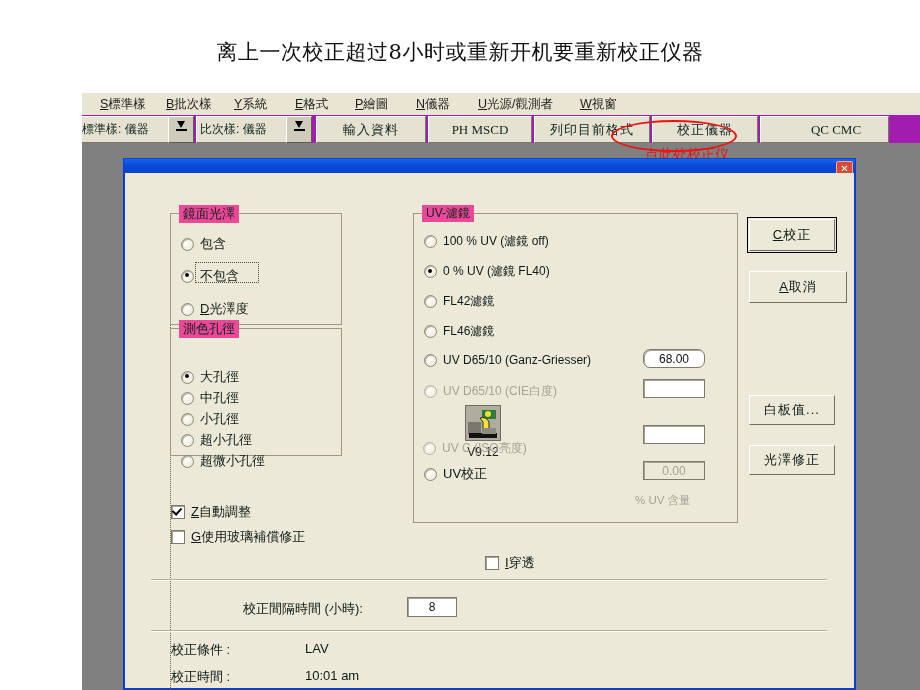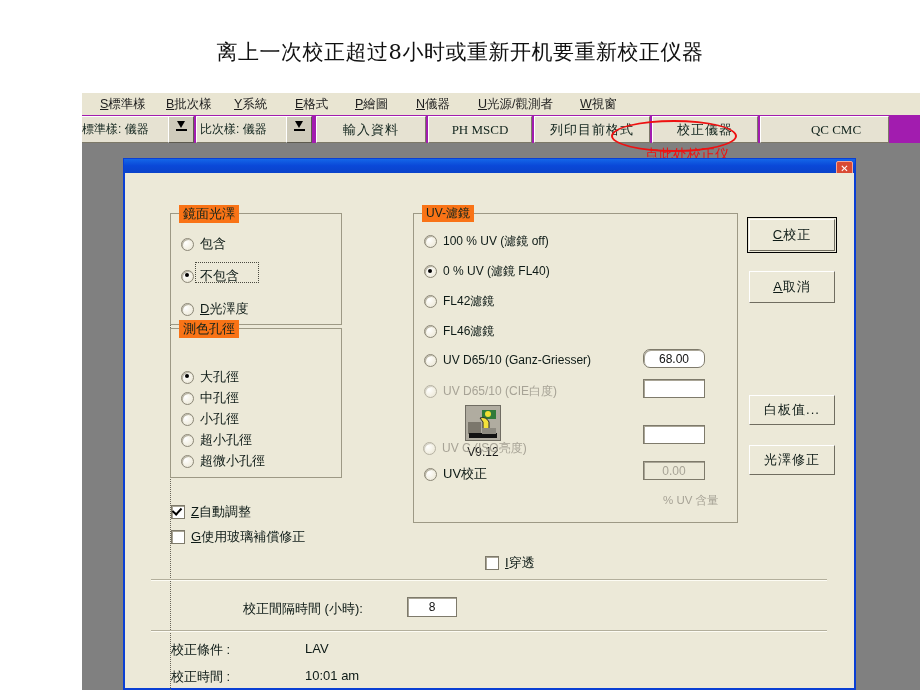--- a/index.html
+++ b/index.html
@@ -60,21 +60,21 @@
           background:#ece9d8;border:2px solid #0a3fd4;border-top:none;box-sizing:border-box;}
   #titlebar{position:absolute;left:123px;top:158px;width:733px;height:17px;
     background:linear-gradient(180deg,#1466e8 0%,#0a48d8 45%,#0b42c8 100%);
     border:1px solid #0a3fd4;box-sizing:border-box;}
   #closebtn{position:absolute;right:2px;top:2px;width:15px;height:13px;background:#d94a34;
     border:1px solid #f3a79a;border-radius:2px;display:flex;align-items:center;justify-content:center;
     color:#fff;font-size:10px;line-height:10px;font-weight:bold;font-family:"DejaVu Sans",sans-serif;}
 
   
   .group{position:absolute;border:1px solid #9d9985;box-sizing:border-box;}
-  .group-title{position:absolute;top:-9px;left:8px;background:#f97316;padding:0 4px;
+  .group-title{position:absolute;top:-9px;left:8px;background:#ec4899;padding:0 4px;
     font-size:13px;color:#10231c;white-space:nowrap;}
   .group-title.lat{font-family:"Liberation Sans",sans-serif;font-size:12px;}
 
   
   .rad{position:absolute;display:flex;align-items:center;white-space:nowrap;font-size:13px;color:#0d1a16;}
   .rad .dot{width:11px;height:11px;border-radius:50%;
     background:radial-gradient(circle at 35% 35%,#ffffff 0%,#f2efe2 60%,#e2dfd0 100%);
     border:1px solid #8c8878;box-shadow:inset 1px 1px 0 #b8b4a2;margin-right:6px;flex:none;position:relative;}
   .rad .dot.on:after{content:"";position:absolute;left:2.5px;top:2.5px;width:4px;height:4px;border-radius:50%;background:#000;}
   .rad.dis{color:#a7a396;}
@@ -178,21 +178,21 @@
   <div class="rad" style="left:56px;top:94px;">
     <span class="dot on"></span>
     <span class="lbl">不包含</span>
   </div>
   <div class="focusbox" style="left:70px;top:89px;width:64px;height:21px;"></div>
   <div class="rad" style="left:56px;top:127px;">
     <span class="dot"></span>
     <span class="lbl"><u>D</u><span>光澤度</span></span>
   </div>
 
-  <div class="group" style="left:45px;top:155px;width:172px;height:150px;">
+  <div class="group" style="left:45px;top:155px;width:172px;height:128px;">
     <div class="group-title">測色孔徑</div>
   </div>
   <div class="rad" style="left:56px;top:195px;">
     <span class="dot on"></span>
     <span class="lbl">大孔徑</span>
   </div>
   <div class="rad" style="left:56px;top:216px;">
     <span class="dot"></span>
     <span class="lbl">中孔徑</span>
   </div>
@@ -264,21 +264,21 @@
     <span class="dot"></span>
     <span class="lbl">UV C (ISO亮度)</span>
   </div>
   <div class="tbox" style="left:518px;top:252px;width:62px;height:19px;"></div>
 
   <div class="rad" style="left:299px;top:292px;">
     <span class="dot"></span>
     <span class="lbl">UV校正</span>
   </div>
   <div class="tbox dis" style="left:518px;top:288px;width:62px;height:19px;">0.00</div>
-  <div class="unitlbl" style="left:510px;top:320px;margin-left:28px;">% UV 含量</div>
+  <div class="unitlbl" style="left:510px;top:320px;">% UV 含量</div>
 
   <div class="chk" style="left:360px;top:381px;">
     <span class="box"></span>
     <span class="lbl"><u>I</u><span>穿透</span></span>
   </div>
 
   <div class="hline" style="left:26px;top:406px;width:676px;"></div>
 
   <div class="statrow" style="left:118px;top:427px;">校正間隔時間 (小時):</div>
   <div class="tbox" style="left:282px;top:424px;width:50px;height:20px;">8</div>
@@ -286,18 +286,18 @@
   <div class="hline" style="left:26px;top:457px;width:676px;"></div>
 
   <div class="statrow" style="left:46px;top:468px;">校正條件 :</div>
   <div class="statval" style="left:180px;top:468px;">LAV</div>
   <div class="statrow" style="left:46px;top:495px;">校正時間 :</div>
   <div class="statval" style="left:180px;top:495px;">10:01 am</div>
 
   <div class="btn default" style="left:624px;top:46px;width:86px;height:32px;">
     <span><u>C</u><span>校正</span></span>
   </div>
-  <div class="btn" style="left:624px;top:98px;width:86px;height:32px;">
+  <div class="btn" style="left:624px;top:98px;width:98px;height:32px;">
     <span><u>A</u><span>取消</span></span>
   </div>
   <div class="btn" style="left:624px;top:222px;width:86px;height:30px;">白板值...</div>
   <div class="btn" style="left:624px;top:272px;width:86px;height:30px;">光澤修正</div>
 </div>
 
 </body></html>

